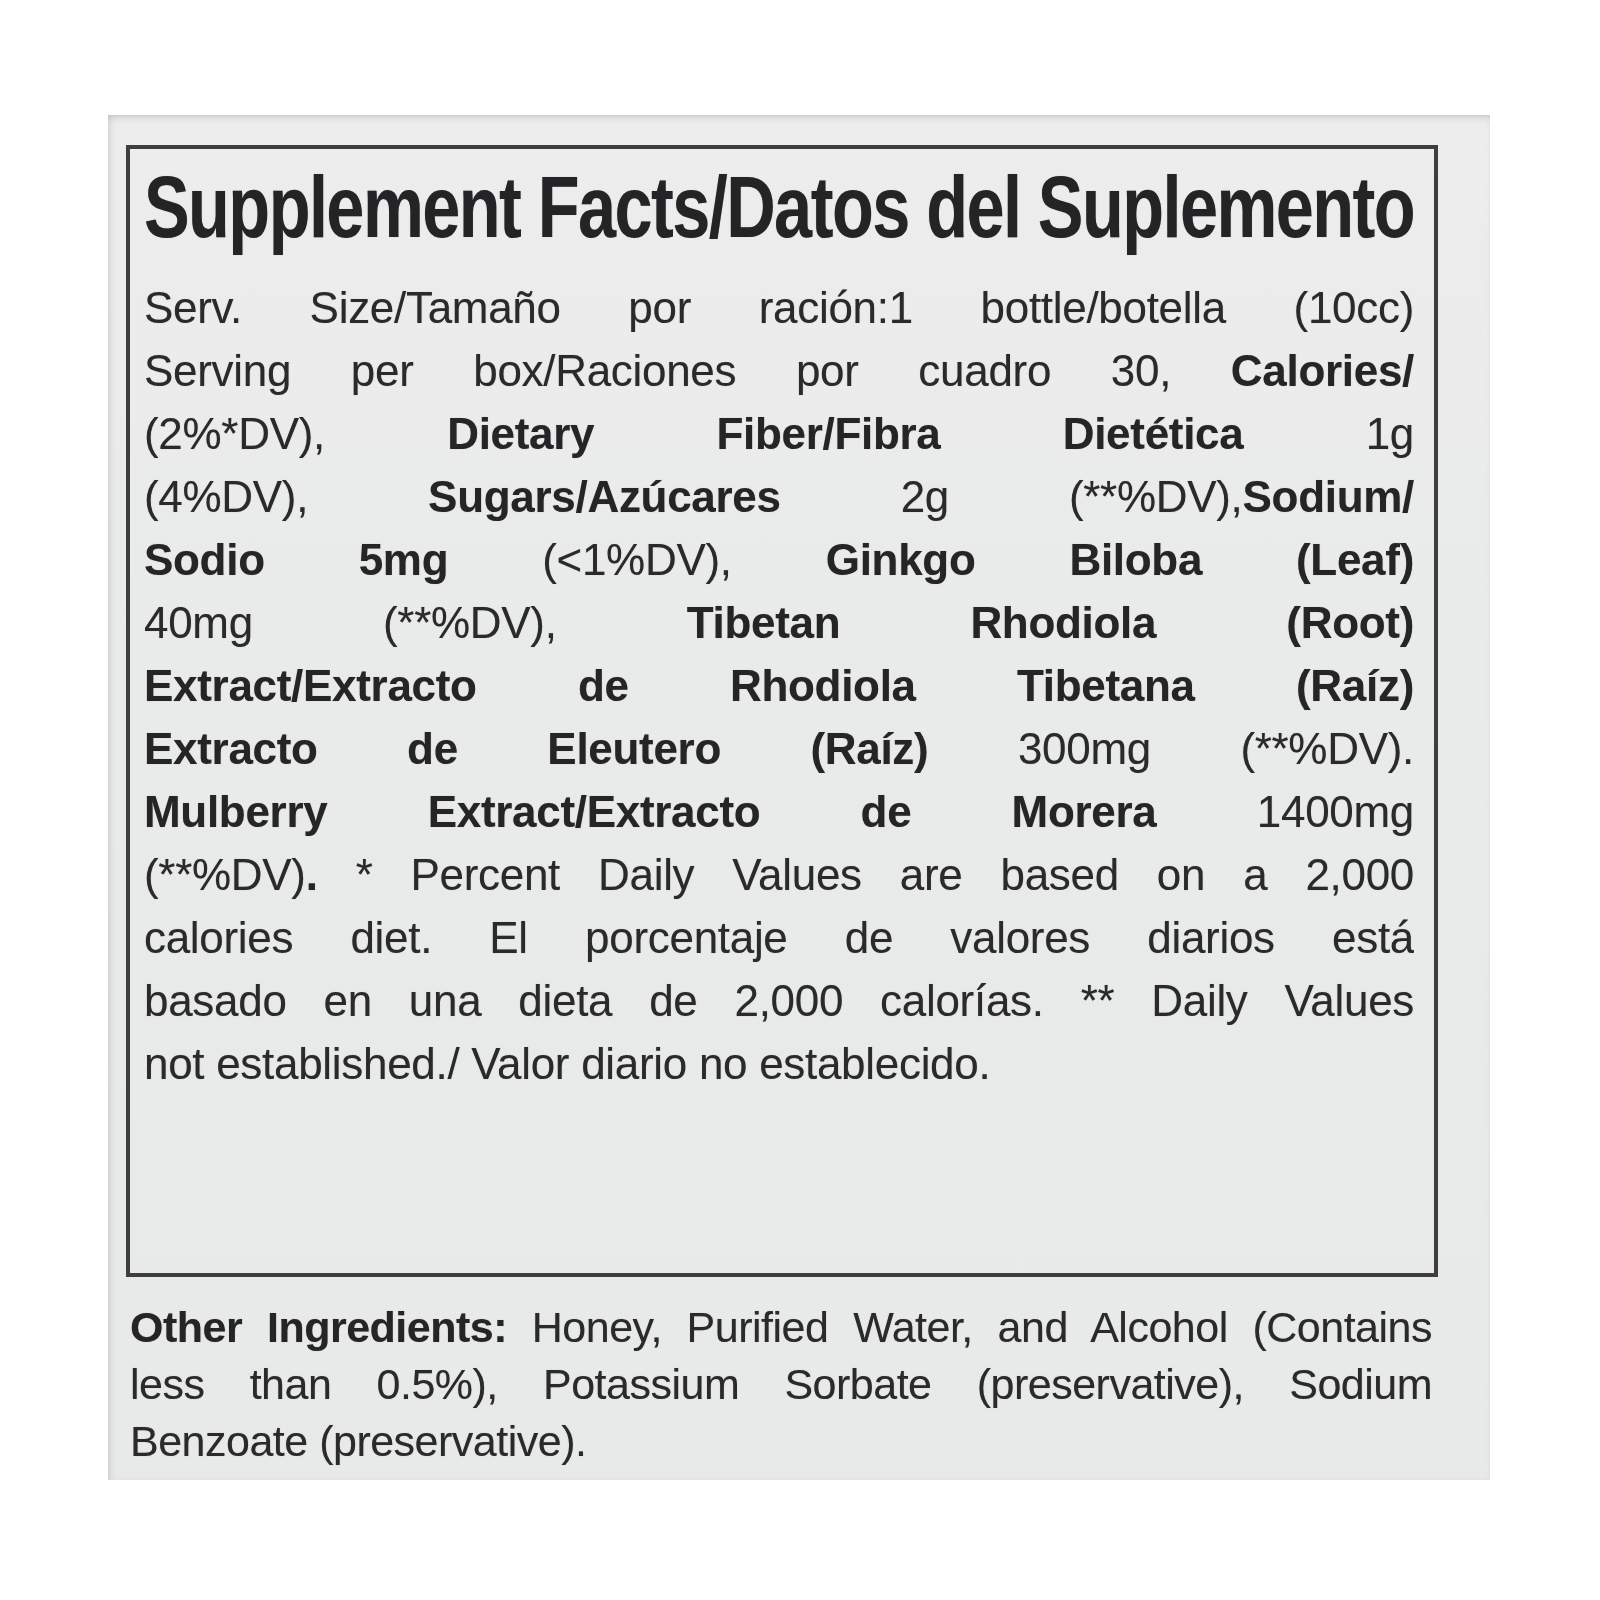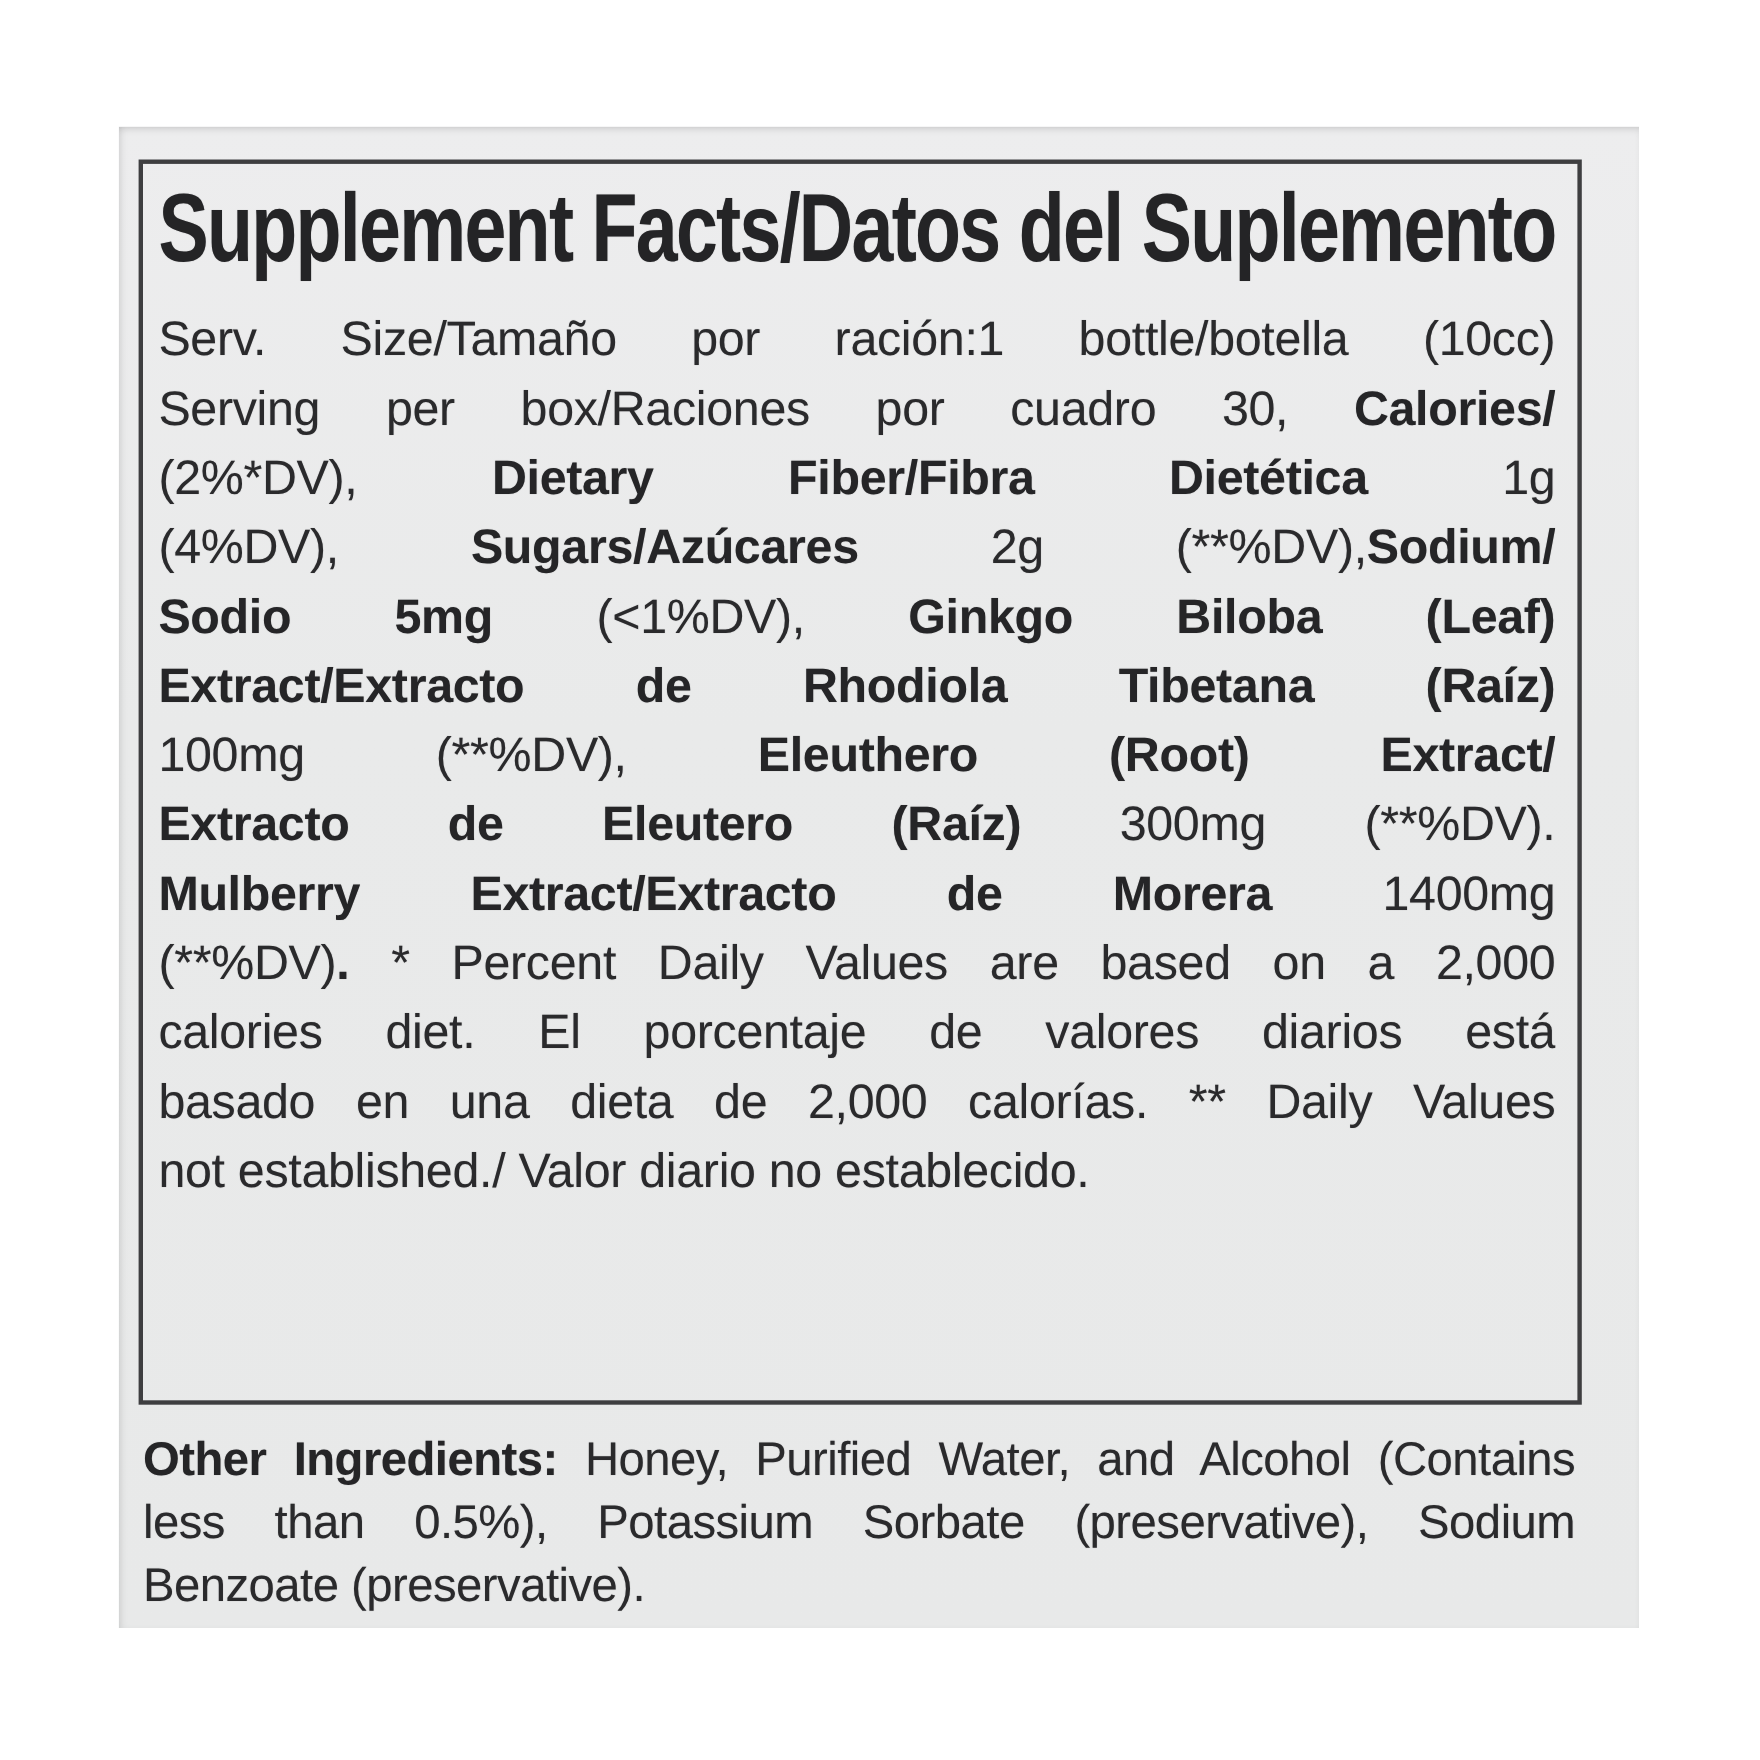--- a/index.html
+++ b/index.html
@@ -65,22 +65,22 @@
     <div class="facts-box">
       <div class="title-row">
         <span class="title" style="transform: scaleX(0.778);">Supplement Facts/Datos del Suplemento</span>
       </div>
       <div class="facts-lines">
         <div class="fline"><span>Serv. Size/Tamaño por ración:1 bottle/botella (10cc)</span></div>
         <div class="fline"><span>Serving per box/Raciones por cuadro 30, </span><b>Calories/</b></div>
         <div class="fline"><span>(2%*DV), </span><b>Dietary Fiber/Fibra Dietética</b><span> 1g</span></div>
         <div class="fline"><span>(4%DV), </span><b>Sugars/Azúcares</b><span> 2g (**%DV),</span><b>Sodium/</b></div>
         <div class="fline"><b>Sodio 5mg</b><span> (&lt;1%DV), </span><b>Ginkgo Biloba (Leaf)</b></div>
+        <div class="fline"><span>40mg (**%DV), </span><b>Tibetan Rhodiola (Root)</b></div>
         <div class="fline"><b>Extract/Extracto de Rhodiola Tibetana (Raíz)</b></div>
-        <div class="fline"><span>100mg (**%DV), </span><b>Eleuthero (Root) Extract/</b></div>
         <div class="fline"><b>Extracto de Eleutero (Raíz)</b><span> 300mg (**%DV).</span></div>
         <div class="fline"><b>Mulberry Extract/Extracto de Morera</b><span> 1400mg</span></div>
         <div class="fline"><span>(**%DV)</span><b>. </b><span>* Percent Daily Values are based on a 2,000</span></div>
         <div class="fline"><span>calories diet. El porcentaje de valores diarios está</span></div>
         <div class="fline"><span>basado en una dieta de 2,000 calorías. ** Daily Values</span></div>
         <div class="fline end"><span>not established./ Valor diario no establecido.</span></div>
       </div>
     </div>
 
     <div class="other-block">

